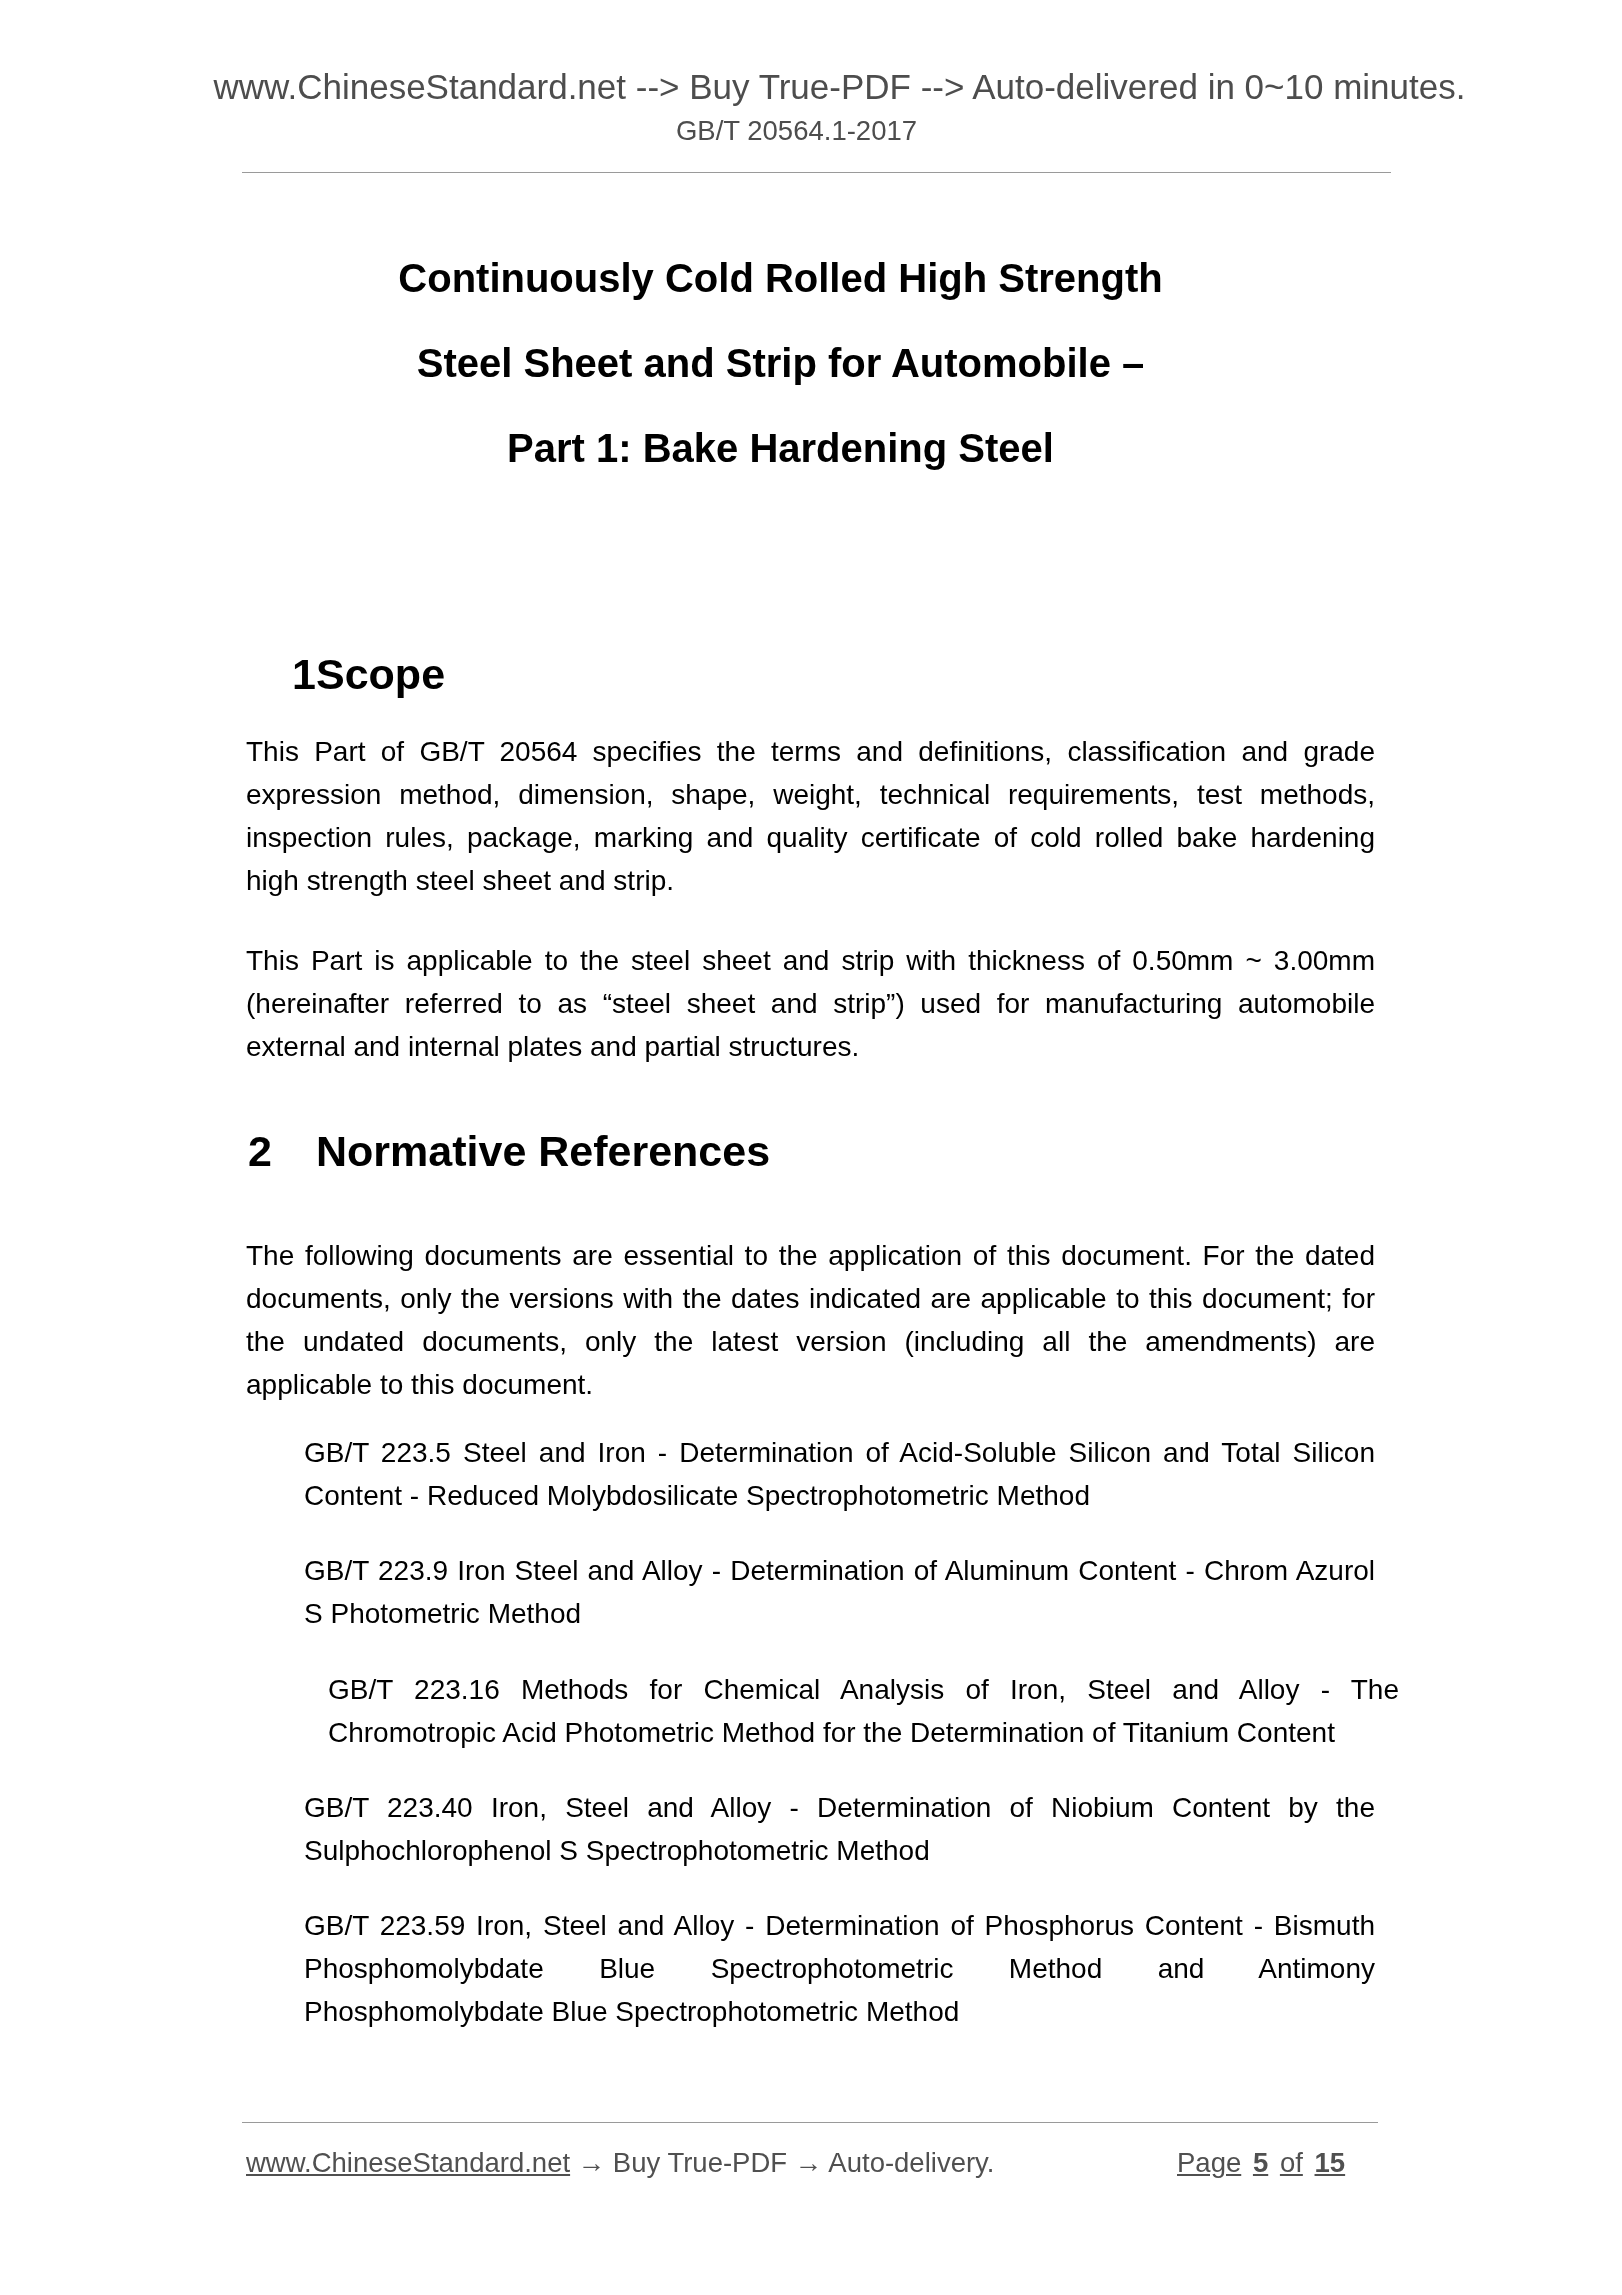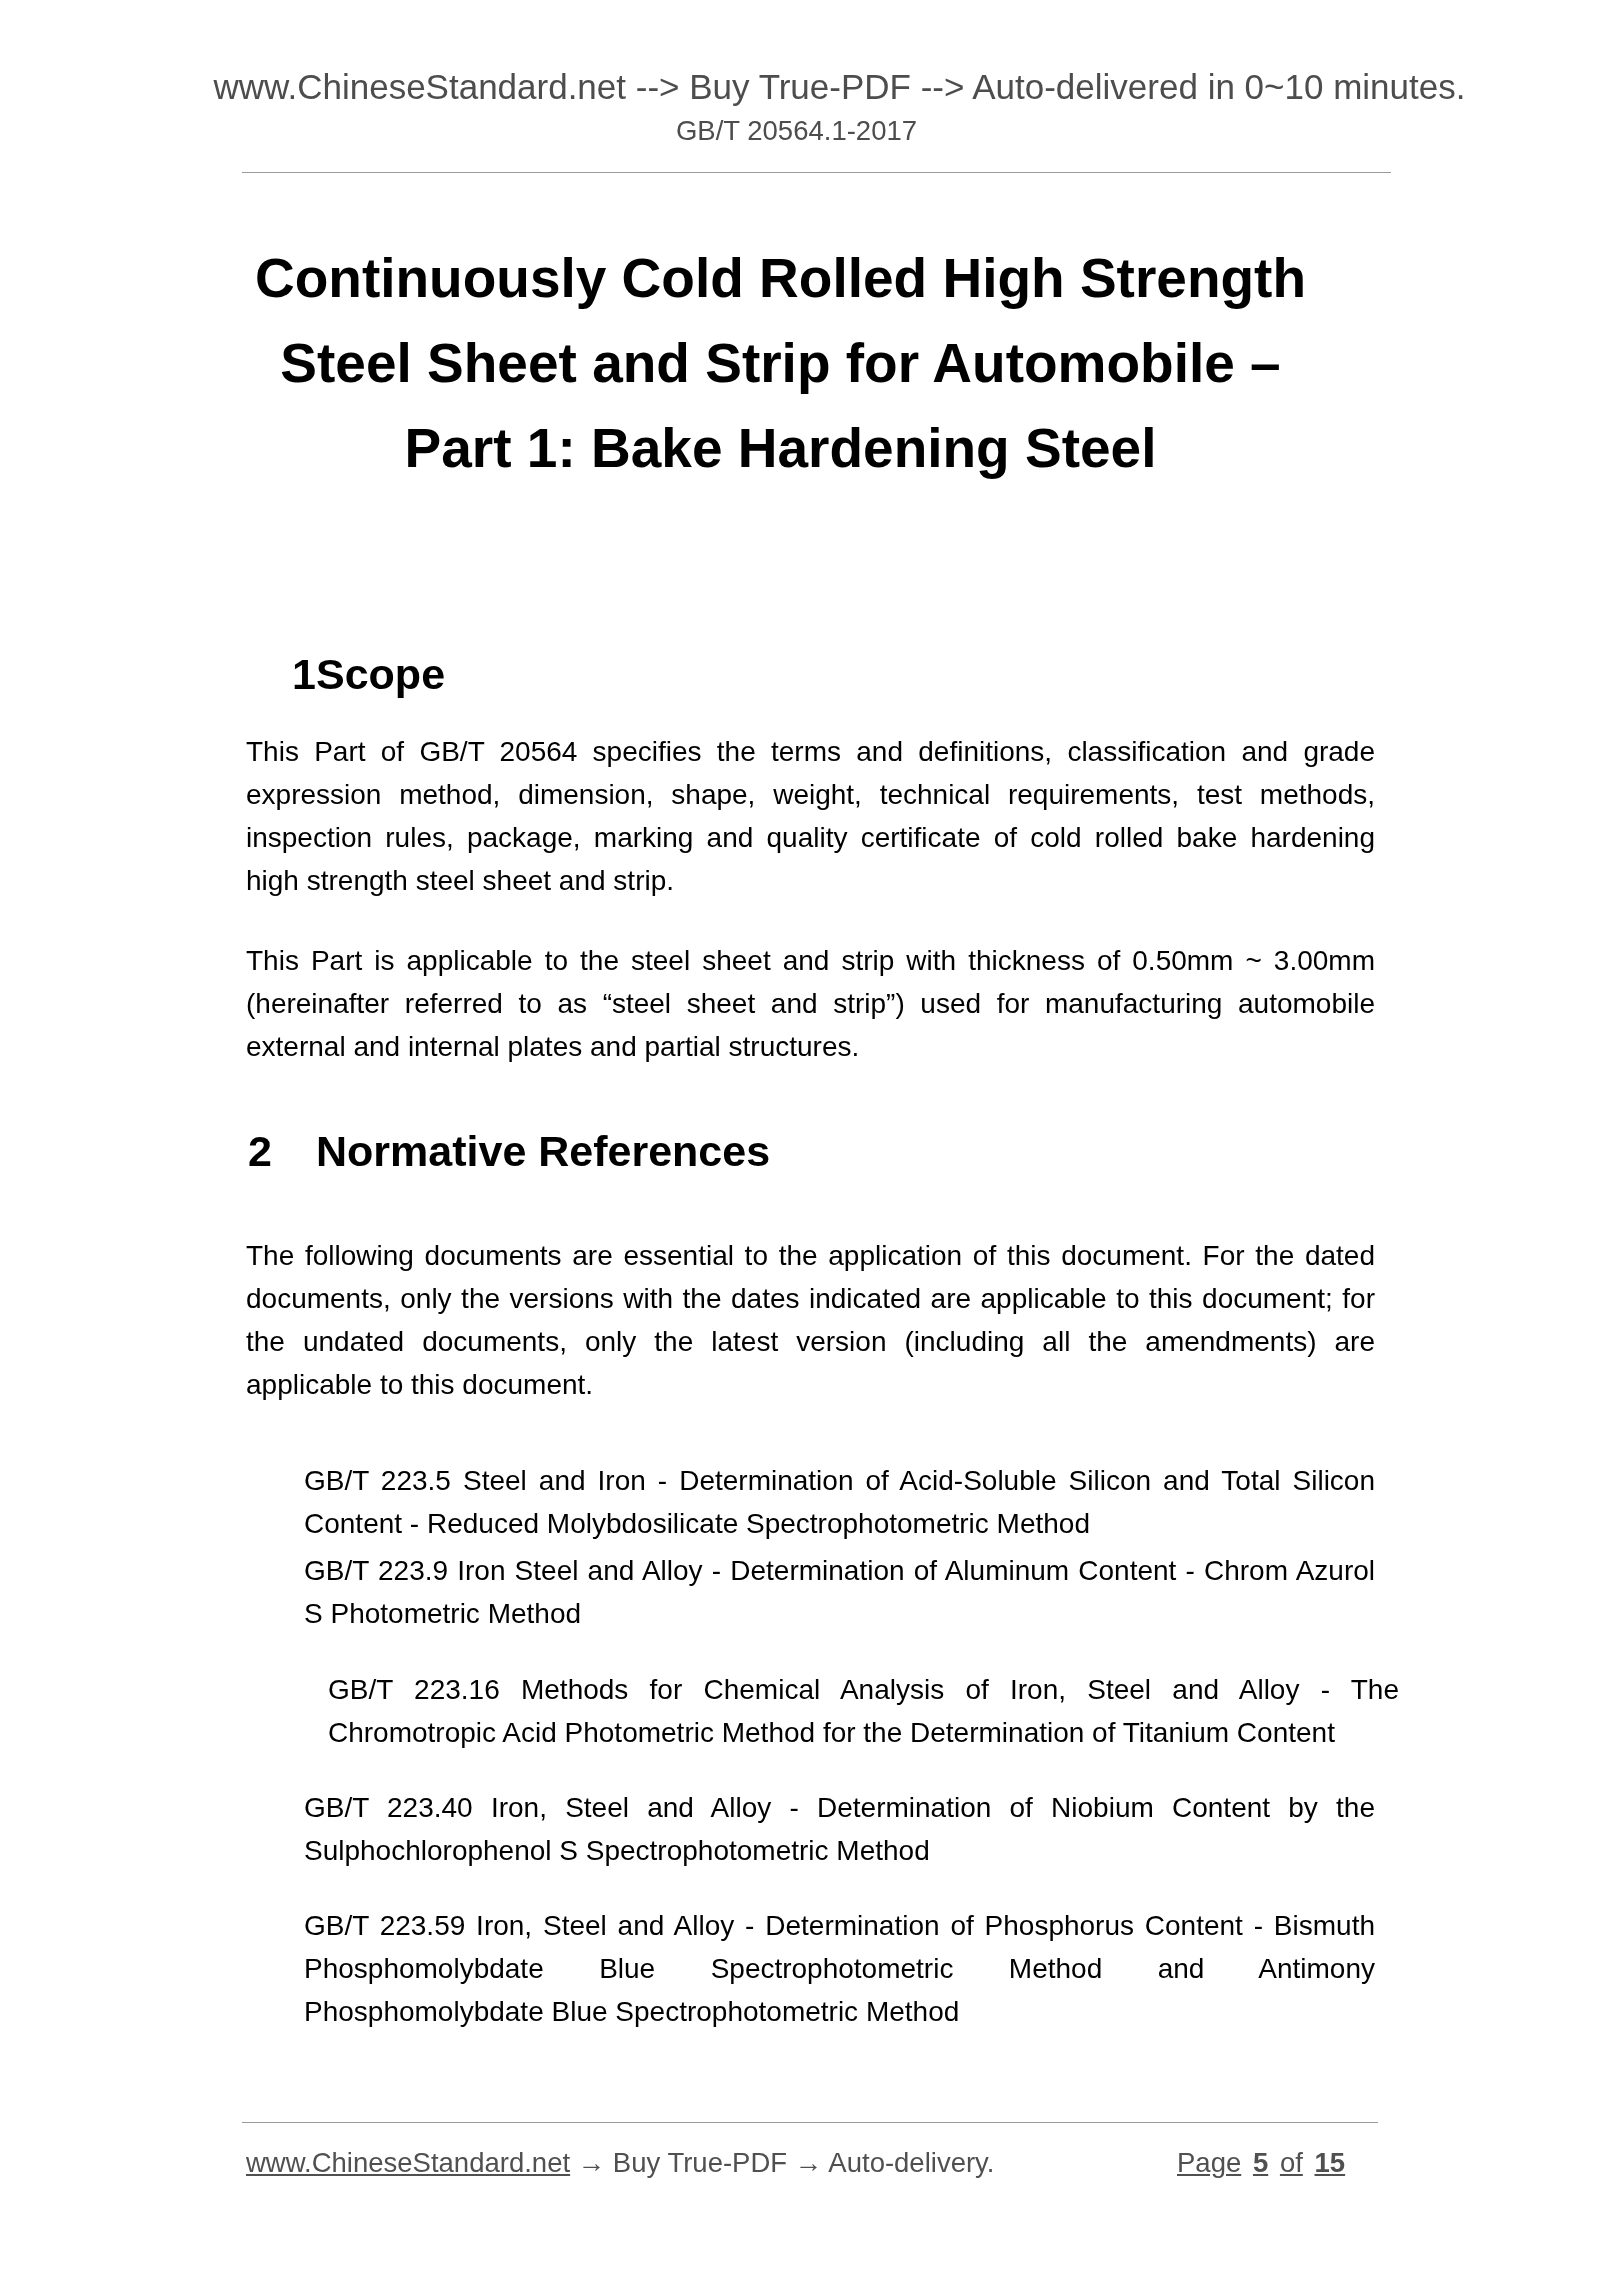--- a/index.html
+++ b/index.html
@@ -39,21 +39,21 @@
     left: 242px; width: 1149px; top: 172px;
     height: 0;
     border-top: 1.7px solid #9a9a9a;
   }
 
   
   .title {
     left: 0; width: 1561px; top: 236px;
     text-align: center;
     font-weight: bold;
-    font-size: 55px;
+    font-size: 40px;
     line-height: 85px;
   }
   .title div { white-space: nowrap; }
 
   
   .heading {
     left: 248px;
     font-weight: bold;
     font-size: 43px;
     line-height: 50px;
@@ -124,21 +124,21 @@
 
 <div class="abs para" style="top:730px;">This Part of GB/T 20564 specifies the terms and definitions, classification and grade expression method, dimension, shape, weight, technical requirements, test methods, inspection rules, package, marking and quality certificate of cold rolled bake hardening high strength steel sheet and strip.</div>
 <div class="abs para" style="top:939px;">This Part is applicable to the steel sheet and strip with thickness of 0.50mm ~ 3.00mm (hereinafter referred to as “steel sheet and strip”) used for manufacturing automobile external and internal plates and partial structures.</div>
 
 <div class="abs heading" style="top:1126px;">
   <span class="num">2</span><span>Normative References</span>
 </div>
 
 <div class="abs para" style="top:1234px;">The following documents are essential to the application of this document. For the dated documents, only the versions with the dates indicated are applicable to this document; for the undated documents, only the latest version (including all the amendments) are applicable to this document.</div>
 
-<div class="abs ref" style="top:1431px;margin-top:28px;">GB/T 223.5 Steel and Iron - Determination of Acid-Soluble Silicon and Total Silicon Content - Reduced Molybdosilicate Spectrophotometric Method</div>
+<div class="abs ref" style="top:1431px;">GB/T 223.5 Steel and Iron - Determination of Acid-Soluble Silicon and Total Silicon Content - Reduced Molybdosilicate Spectrophotometric Method</div>
 <div class="abs ref" style="top:1549px;">GB/T 223.9 Iron Steel and Alloy - Determination of Aluminum Content - Chrom Azurol S Photometric Method</div>
 <div class="abs ref" style="top:1668px;margin-left:24px;">GB/T 223.16 Methods for Chemical Analysis of Iron, Steel and Alloy - The Chromotropic Acid Photometric Method for the Determination of Titanium Content</div>
 <div class="abs ref" style="top:1786px;">GB/T 223.40 Iron, Steel and Alloy - Determination of Niobium Content by the Sulphochlorophenol S Spectrophotometric Method</div>
 <div class="abs ref" style="top:1904px;">GB/T 223.59 Iron, Steel and Alloy - Determination of Phosphorus Content - Bismuth Phosphomolybdate Blue Spectrophotometric Method and Antimony Phosphomolybdate Blue Spectrophotometric Method</div>
 
 <div class="abs ftr-rule"></div>
 <div class="abs ftr-left">
   <span class="link">www.ChineseStandard.net</span><span> → Buy True-PDF → Auto-delivery.</span>
 </div>
 <div class="abs ftr-right">

